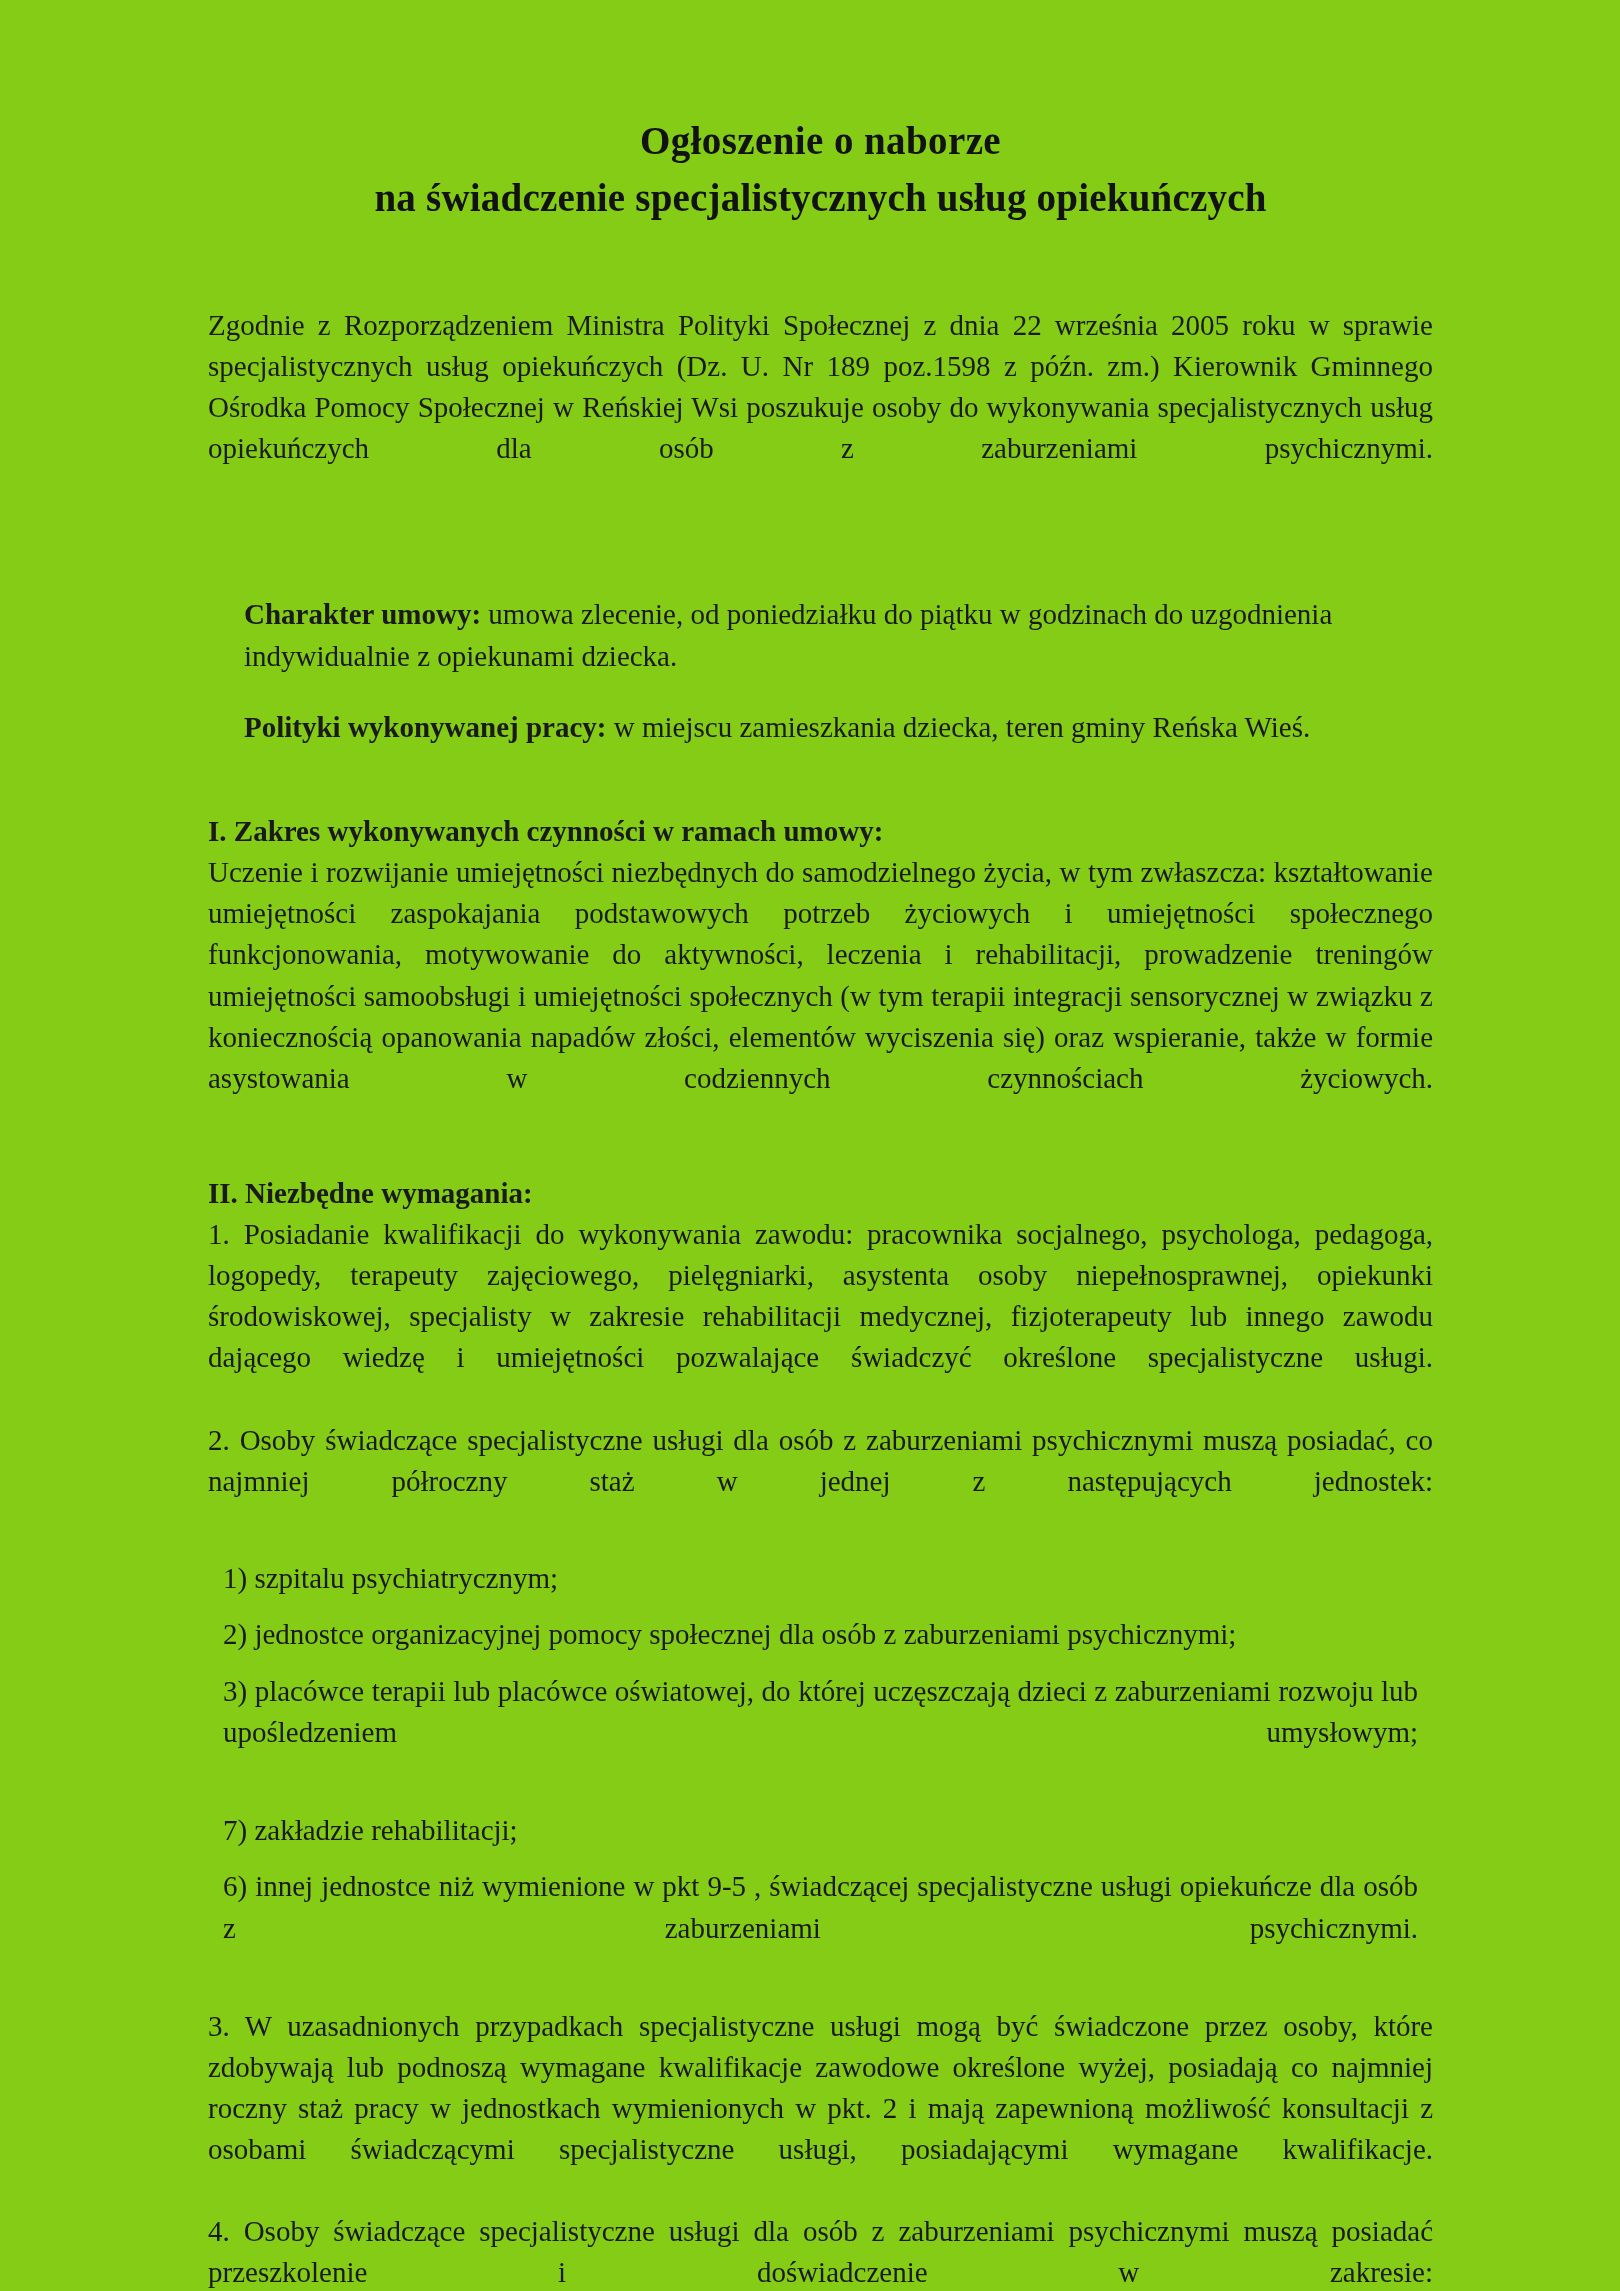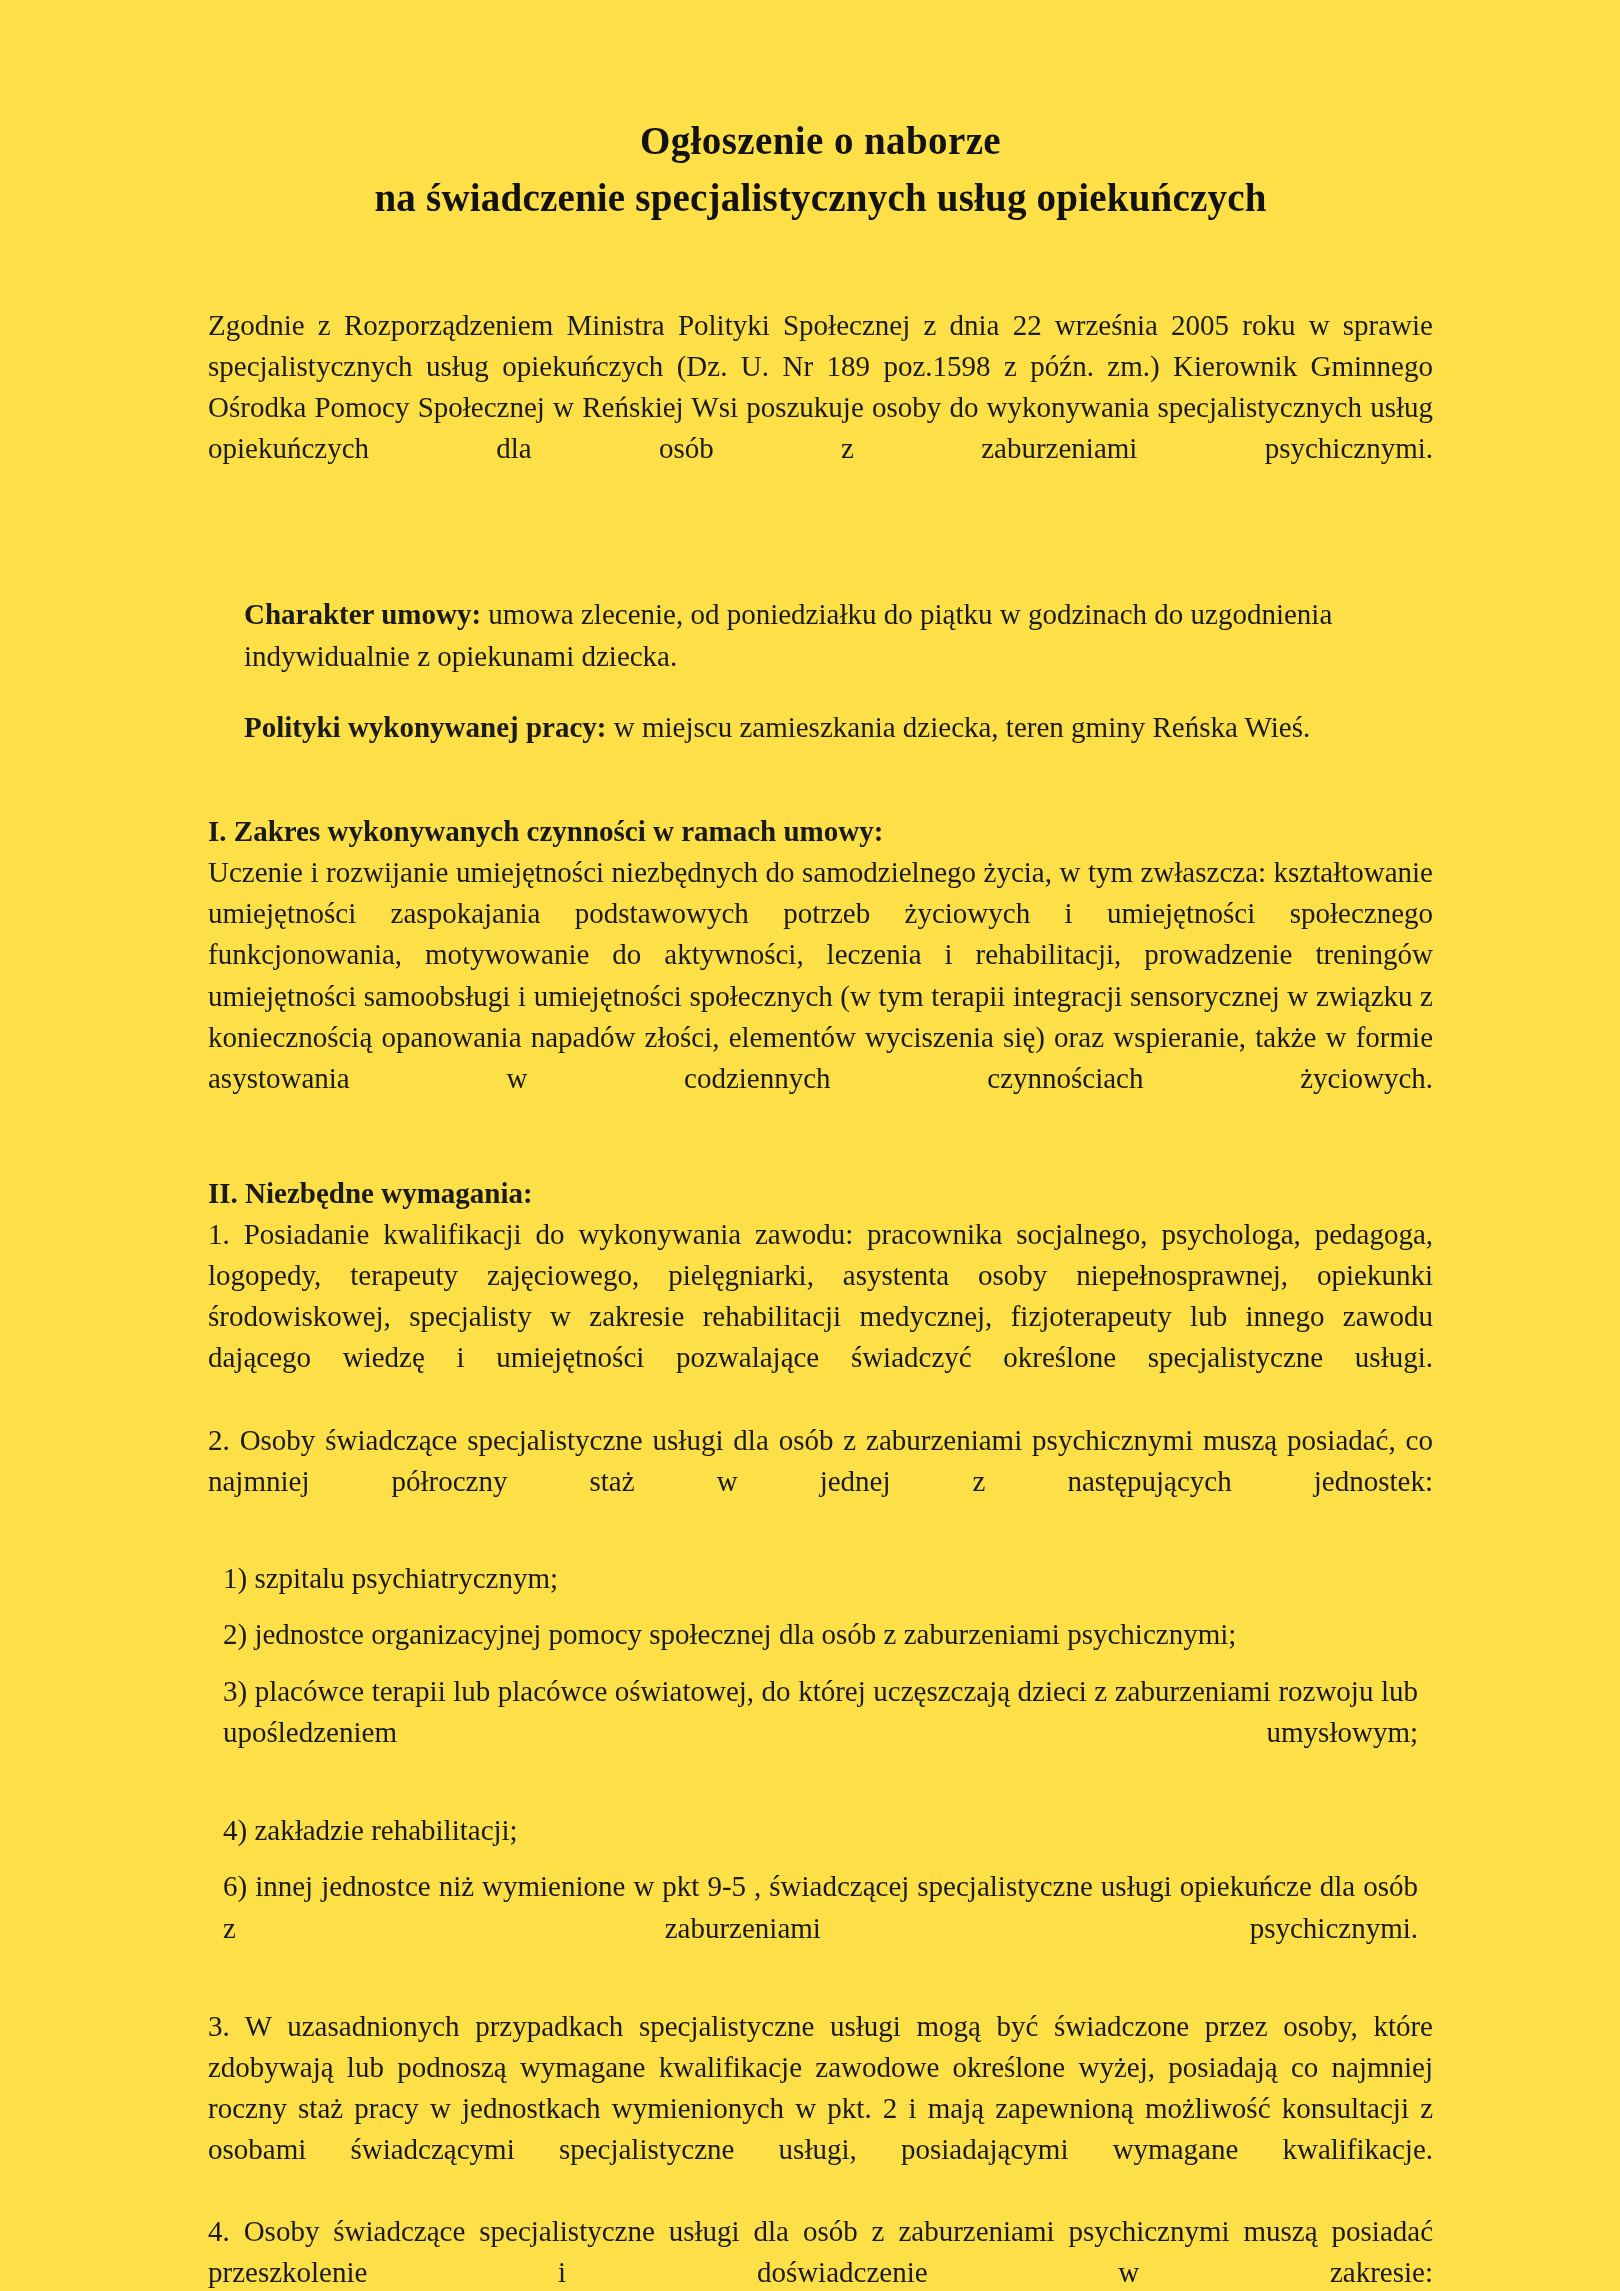--- a/index.html
+++ b/index.html
@@ -14,21 +14,21 @@
     position: relative;
     overflow: hidden;
     font-family: "Liberation Serif", "DejaVu Serif", serif;
     color: #1a1a1a;
   }
 
   
   .page {
     position: absolute;
     inset: 0;
-    background: #fde047;
+    background: #84cc16;
     text-decoration: underline;
   }
 
   .content {
     position: absolute;
     left: 208px;
     top: 116px;
     width: 1225px;
   }
 
@@ -136,21 +136,21 @@
     <div class="gap-md"></div>
 
     <p class="sec-head">II. Niezbędne wymagania:</p>
 
     <p class="para">1. Posiadanie kwalifikacji do wykonywania zawodu: pracownika socjalnego, psychologa, pedagoga, logopedy, terapeuty zajęciowego, pielęgniarki, asystenta osoby niepełnosprawnej, opiekunki środowiskowej, specjalisty w zakresie rehabilitacji medycznej, fizjoterapeuty lub innego zawodu dającego wiedzę i umiejętności pozwalające świadczyć określone specjalistyczne usługi.</p>
     <p class="para">2. Osoby świadczące specjalistyczne usługi dla osób z zaburzeniami psychicznymi muszą posiadać, co najmniej półroczny staż w jednej z następujących jednostek:</p>
 
     <p class="item noj">1) szpitalu psychiatrycznym;</p>
     <p class="item noj">2) jednostce organizacyjnej pomocy społecznej dla osób z zaburzeniami psychicznymi;</p>
     <p class="item">3) placówce terapii lub placówce oświatowej, do której uczęszczają dzieci z zaburzeniami rozwoju lub upośledzeniem umysłowym;</p>
-    <p class="item noj">4) zakładzie rehabilitacji;</p>
+    <p class="item noj">7) zakładzie rehabilitacji;</p>
     <p class="item">6) innej jednostce niż wymienione w pkt 9-5 , świadczącej specjalistyczne  usługi opiekuńcze dla osób z zaburzeniami psychicznymi.</p>
 
     <p class="para">3. W uzasadnionych przypadkach specjalistyczne usługi mogą być świadczone przez osoby, które zdobywają lub podnoszą wymagane kwalifikacje zawodowe określone wyżej, posiadają co najmniej roczny staż pracy w jednostkach wymienionych w pkt. 2 i mają zapewnioną możliwość konsultacji z osobami świadczącymi specjalistyczne usługi, posiadającymi wymagane kwalifikacje.</p>
     <p class="para">4. Osoby świadczące specjalistyczne usługi dla osób z zaburzeniami psychicznymi muszą posiadać przeszkolenie i doświadczenie w zakresie:</p>
 
     <p class="item noj">1) umiejętności kształtowania motywacji do akceptowanych przez otoczenie zachowań;</p>
 
   </div>
 </div>
 

